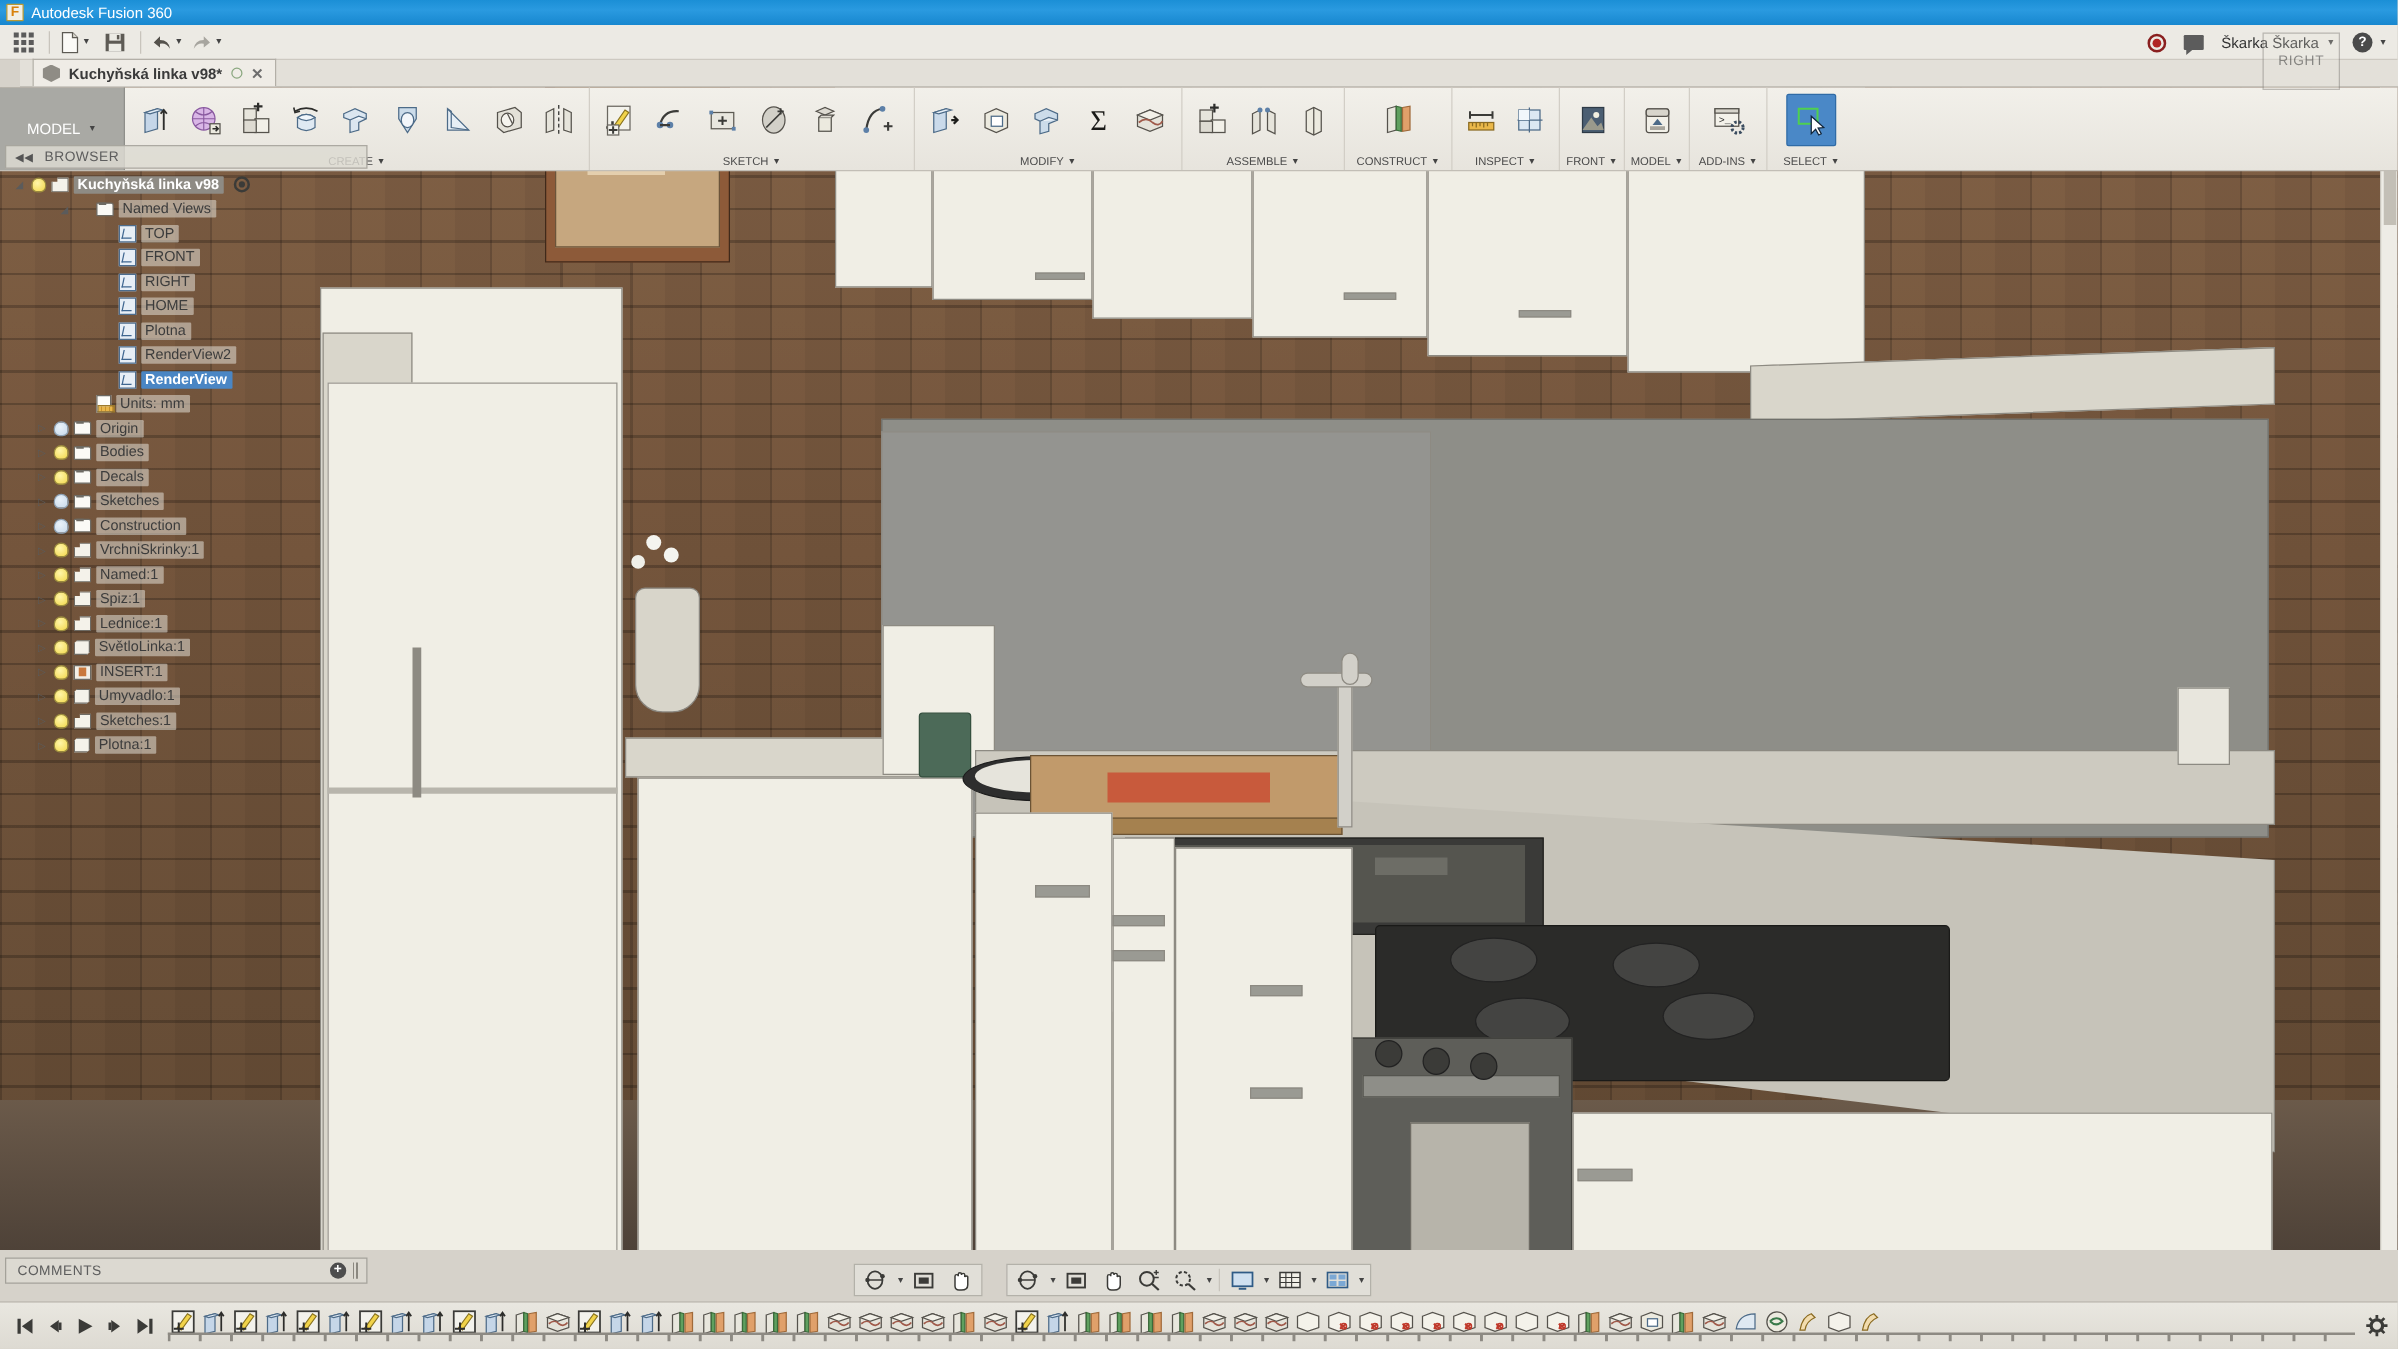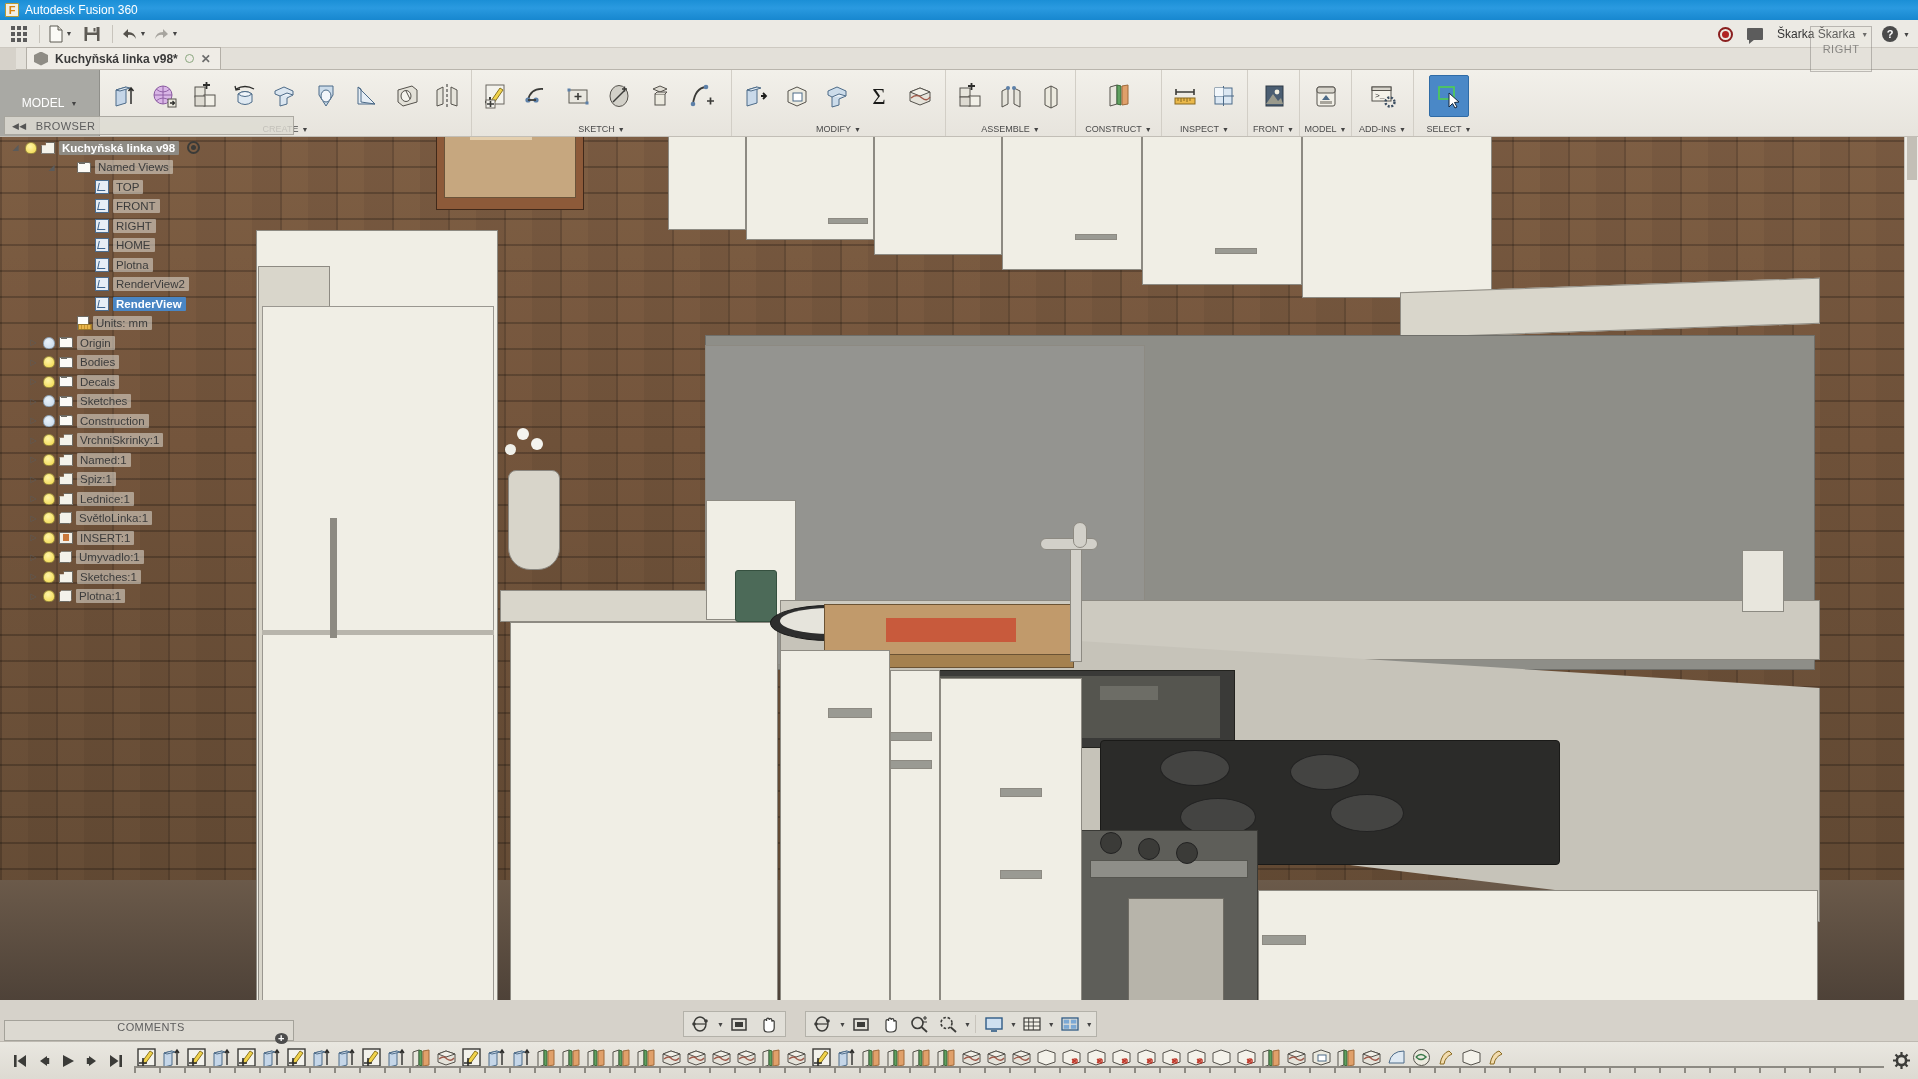--- a/index.html
+++ b/index.html
@@ -137,24 +137,24 @@
     clip-path:polygon(0 22%,22% 0,100% 0,100% 78%,78% 100%,0 100%);}
   .docico{ width:12px;height:14px;background:#fdfdfa;border:1px solid #6d6a63;position:relative;}
   .docico:after{content:"";position:absolute;left:0;bottom:-1px;width:12px;height:4px;
     background:repeating-linear-gradient(90deg,#e7b54a 0 2px,#c8922e 2px 3px);border:1px solid #9c7a2c;}
   .pokojico{ width:14px;height:12px;background:#f2efe6;border:1px solid #6e6b64;
     display:flex;align-items:center;justify-content:center;}
   .pokojico i{ width:6px;height:7px;background:#c9783c;display:block;}
 
   
   #comments{
-    position:absolute;left:4px; bottom:38px; width:290px;height:21px;
+    position:absolute;left:4px; bottom:52px; width:290px;height:21px;
     background:rgba(221,218,210,.85); border:1px solid rgba(150,147,140,.8);
     display:flex;align-items:center;padding:0 5px 0 9px;
-    font-size:11px;color:#5d5d5d;letter-spacing:.4px; z-index:5;flex-direction:column;
+    font-size:11px;color:#5d5d5d;letter-spacing:.4px; z-index:5;
   }
   .plusdot{ margin-left:auto;width:13px;height:13px;border-radius:50%;background:#4d4d4d;
     color:#fff;font-size:11px;line-height:11px;text-align:center;font-weight:bold;}
   .gripv{ width:6px;height:13px;margin-left:5px;
     background:repeating-linear-gradient(90deg,#8b8880 0 1px,transparent 1px 3px);}
 
   
   #navbar{
     position:absolute; left:683px; bottom:42px; height:26px;
     background:rgba(226,224,217,.88); border:1px solid rgba(160,157,150,.7);

